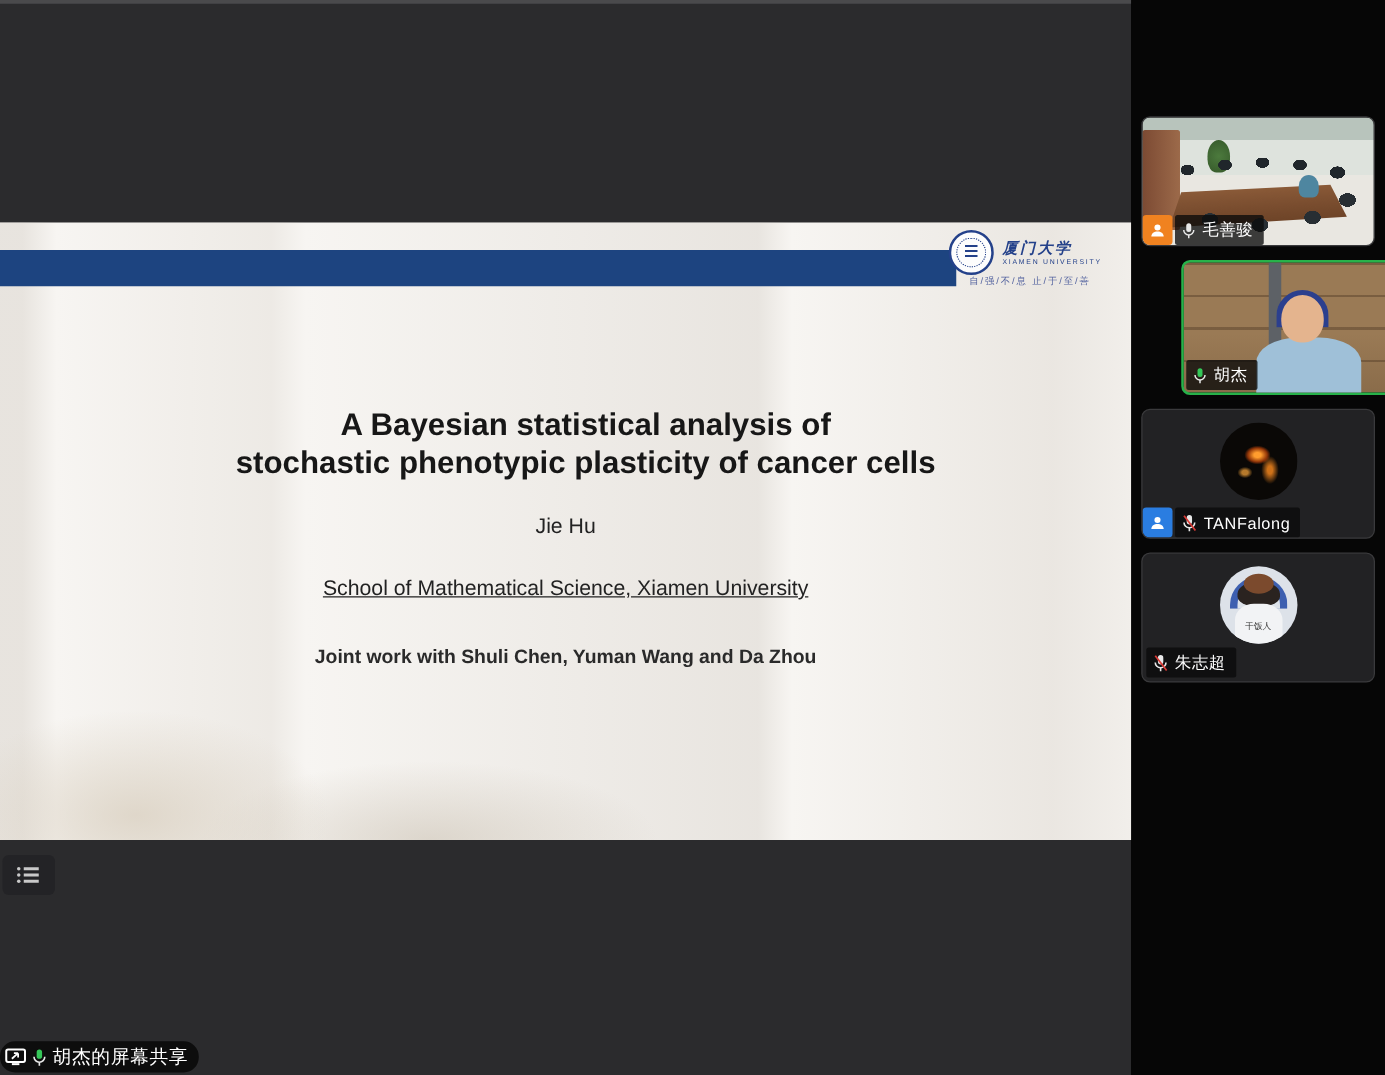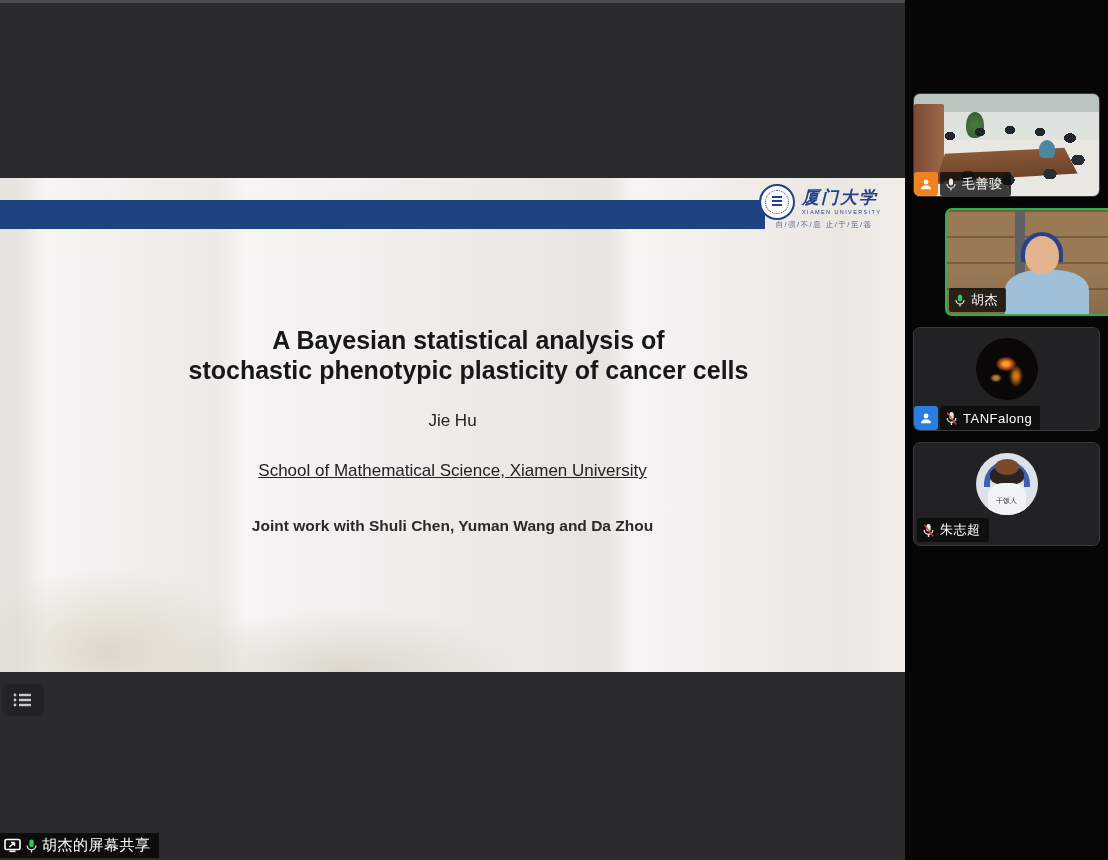--- a/index.html
+++ b/index.html
@@ -31,42 +31,42 @@
   .logo { position:absolute; right:16px; top:6px; width:130px; }
   .logo-row { display:flex; align-items:center; gap:7px; }
   .seal { width:36px; height:36px; border-radius:50%; border:2px solid #24418a;
     position:relative; background:#fdfdfd; flex:0 0 auto; }
   .seal::before { content:""; position:absolute; left:4px; top:4px; right:4px; bottom:4px;
     border-radius:50%; border:1px dotted #24418a; }
   .seal::after { content:""; position:absolute; left:11px; top:10px; width:10px; height:12px;
     background:linear-gradient(#24418a 0 2px, transparent 2px 4px, #24418a 4px 6px,
       transparent 6px 8px, #24418a 8px 10px, transparent 10px); }
   .logo-names { display:flex; flex-direction:column; }
-  .logo-zh { font-size:17px; font-weight:700; color:#24418a; font-style:italic;
+  .logo-zh { font-size:12px; font-weight:700; color:#24418a; font-style:italic;
     letter-spacing:2px; line-height:1; }
   .logo-en { font-size:5.5px; color:#24418a; letter-spacing:1.4px; margin-top:3px; }
   .logo-motto { margin-top:0; font-size:7.5px; color:#53639f; letter-spacing:1.5px;
     text-align:center; }
 
   
   .slide-text { position:absolute; left:0; top:148px; width:905px; text-align:center;
     color:#1c1c1c; }
   .slide-title { font-size:25px; font-weight:700; line-height:1.18; color:#171717;margin-left:32px; }
   .slide-author { margin-top:26px; font-size:17px; color:#222; }
   .slide-affil { margin-top:30px; font-size:17px; color:#222;text-decoration:underline; }
   .slide-joint { margin-top:36px; font-size:15.5px; font-weight:600; color:#2a2a2a; }
 
   
   .list-btn { position:absolute; left:2px; top:684px; width:42px; height:32px;
     background:#232326; border-radius:5px; display:flex; align-items:center;
     justify-content:center; }
 
   
   .share-pill { position:absolute; left:0; top:833px; height:25px; padding:0 8px 0 4px;
-    background:#0d0d0d; display:flex; align-items:center; gap:4px; }
+    background:#0d0d0d; display:flex; align-items:center; gap:4px;border-radius:12px; }
   .share-pill span.txt { color:#fff; font-size:15px; letter-spacing:.5px; }
 
   
   .sidebar { position:absolute; left:905px; top:0; width:203px; height:860px;
     background:#060606; }
   .sidebar-inner { position:absolute; left:8px; top:93px; width:189px; }
   .tile { position:relative; width:187px; height:104px; border-radius:7px;
     background:#222224; border:1px solid #3a3a3c; margin-bottom:11px; overflow:hidden; }
   .tile.active { border:2px solid var(--active-green,#27b24a); height:108px;margin-left:32px; }
 

